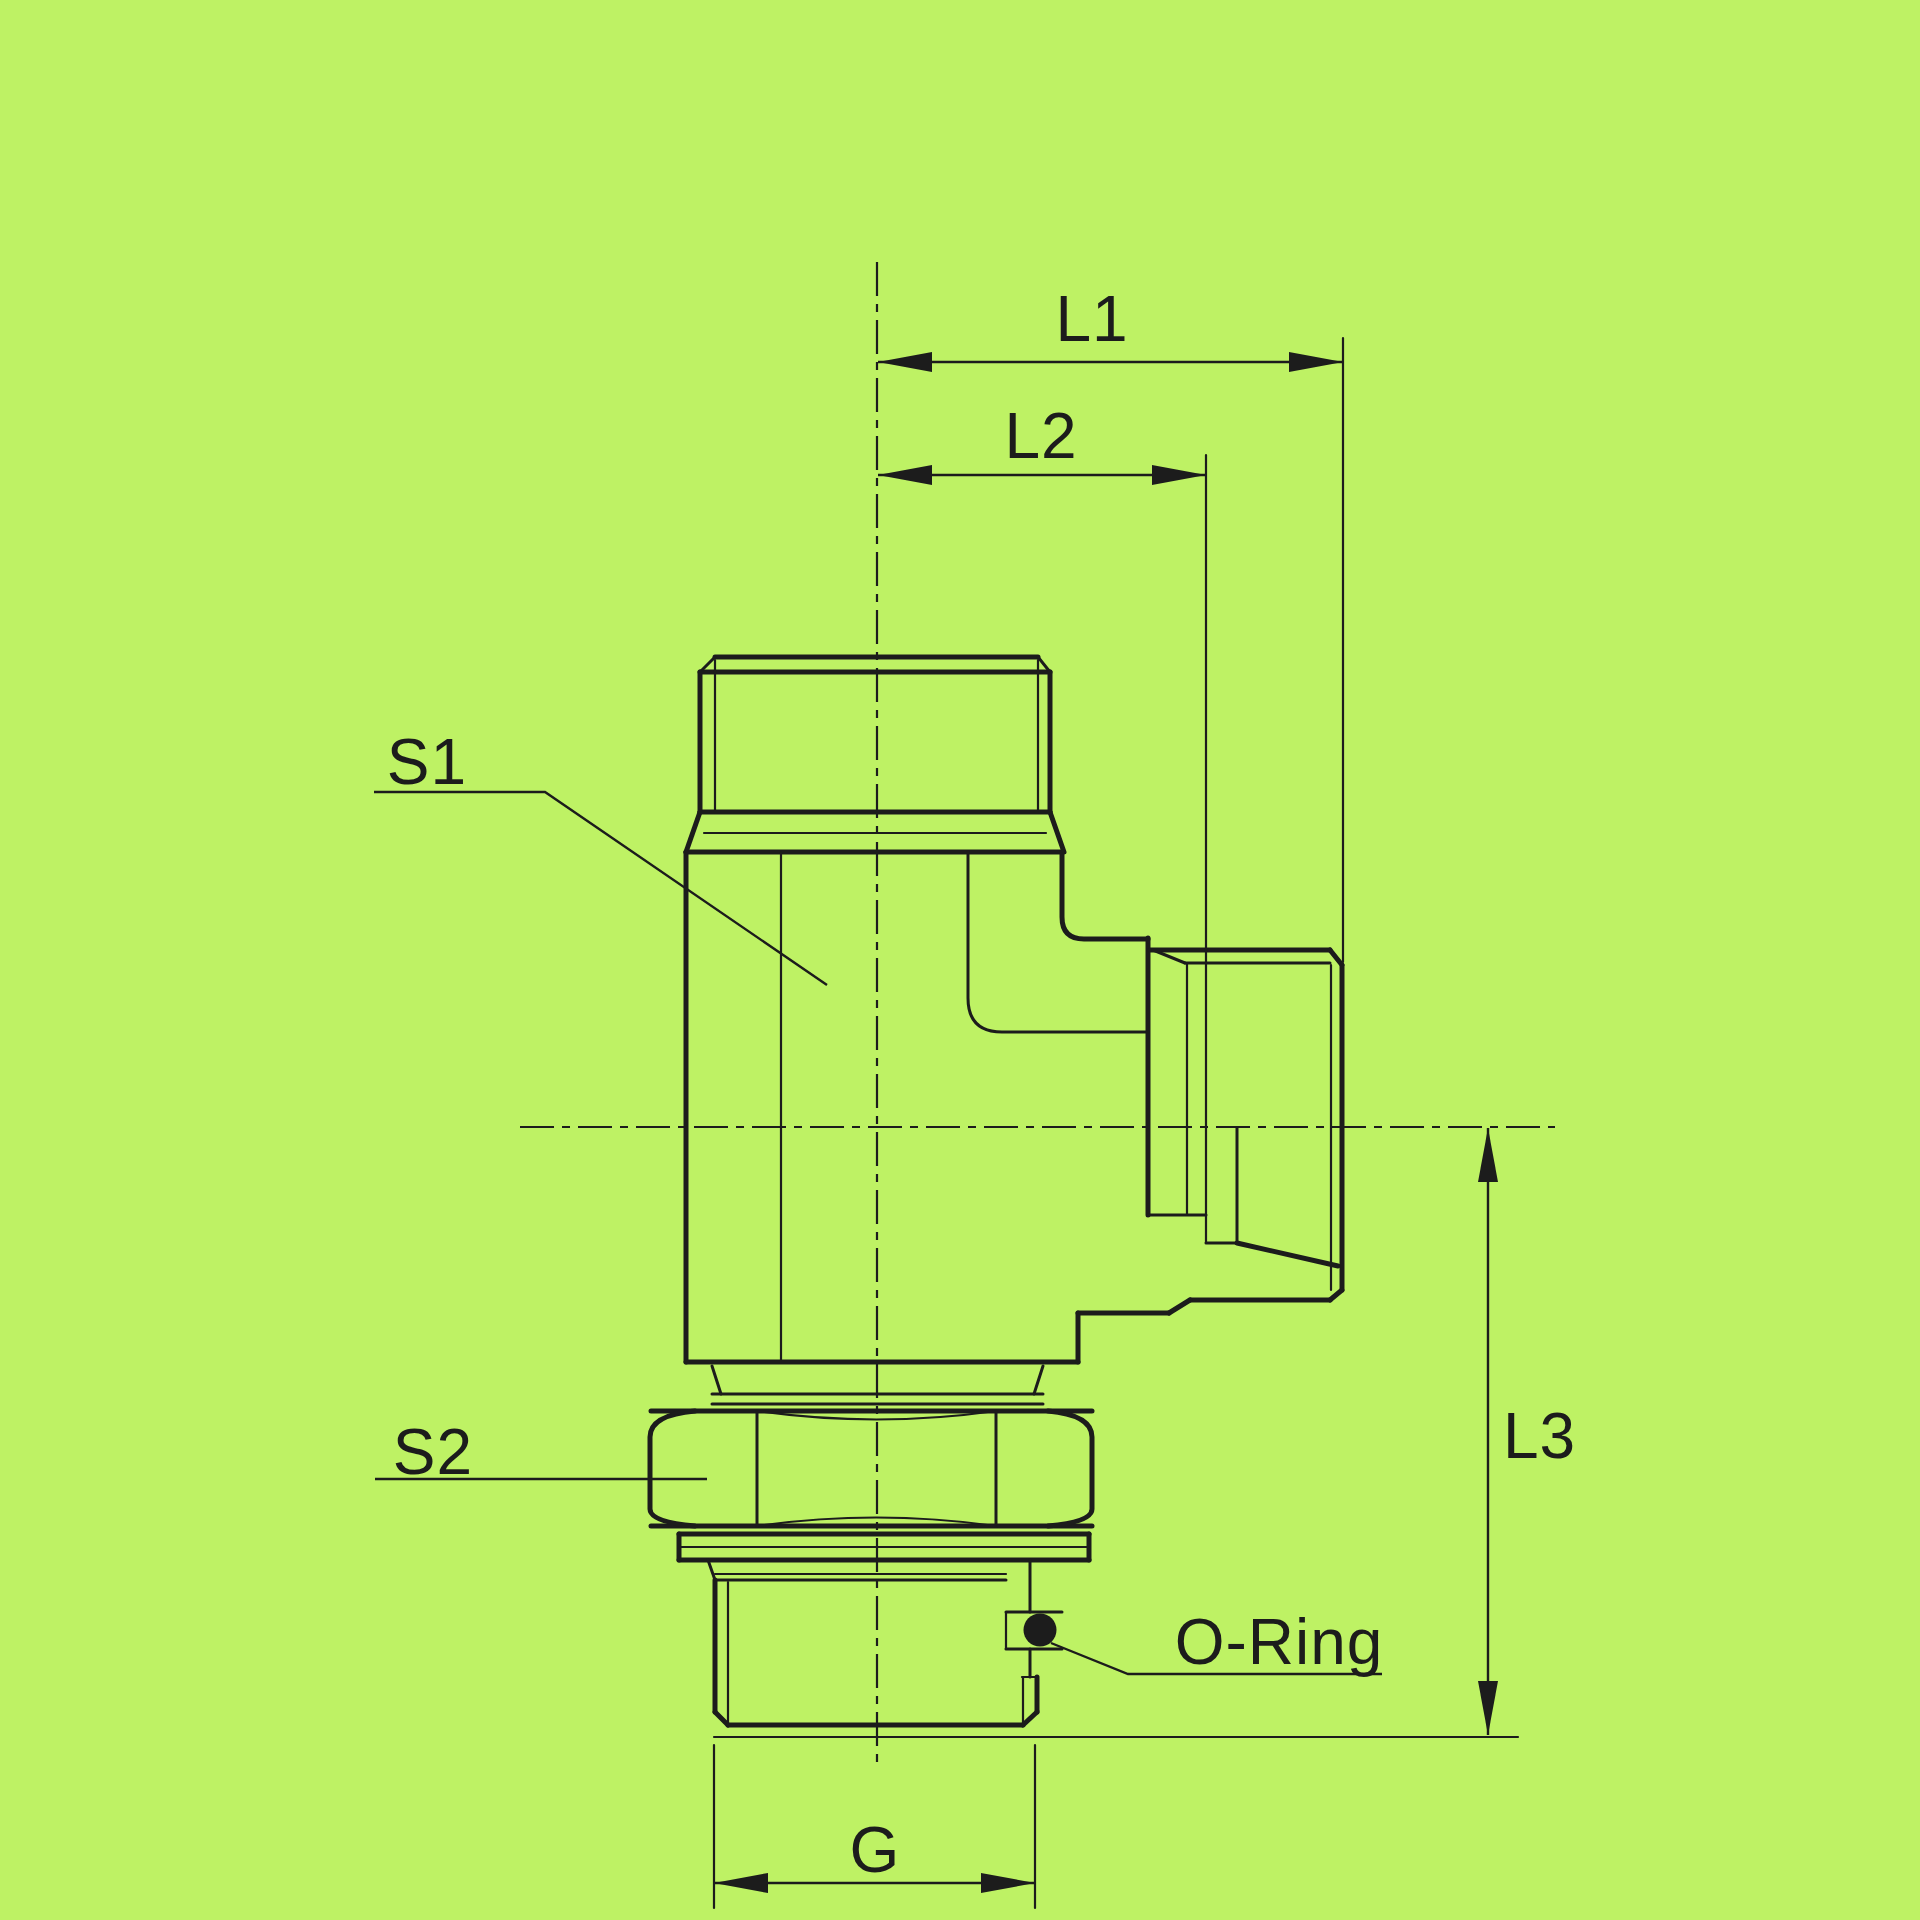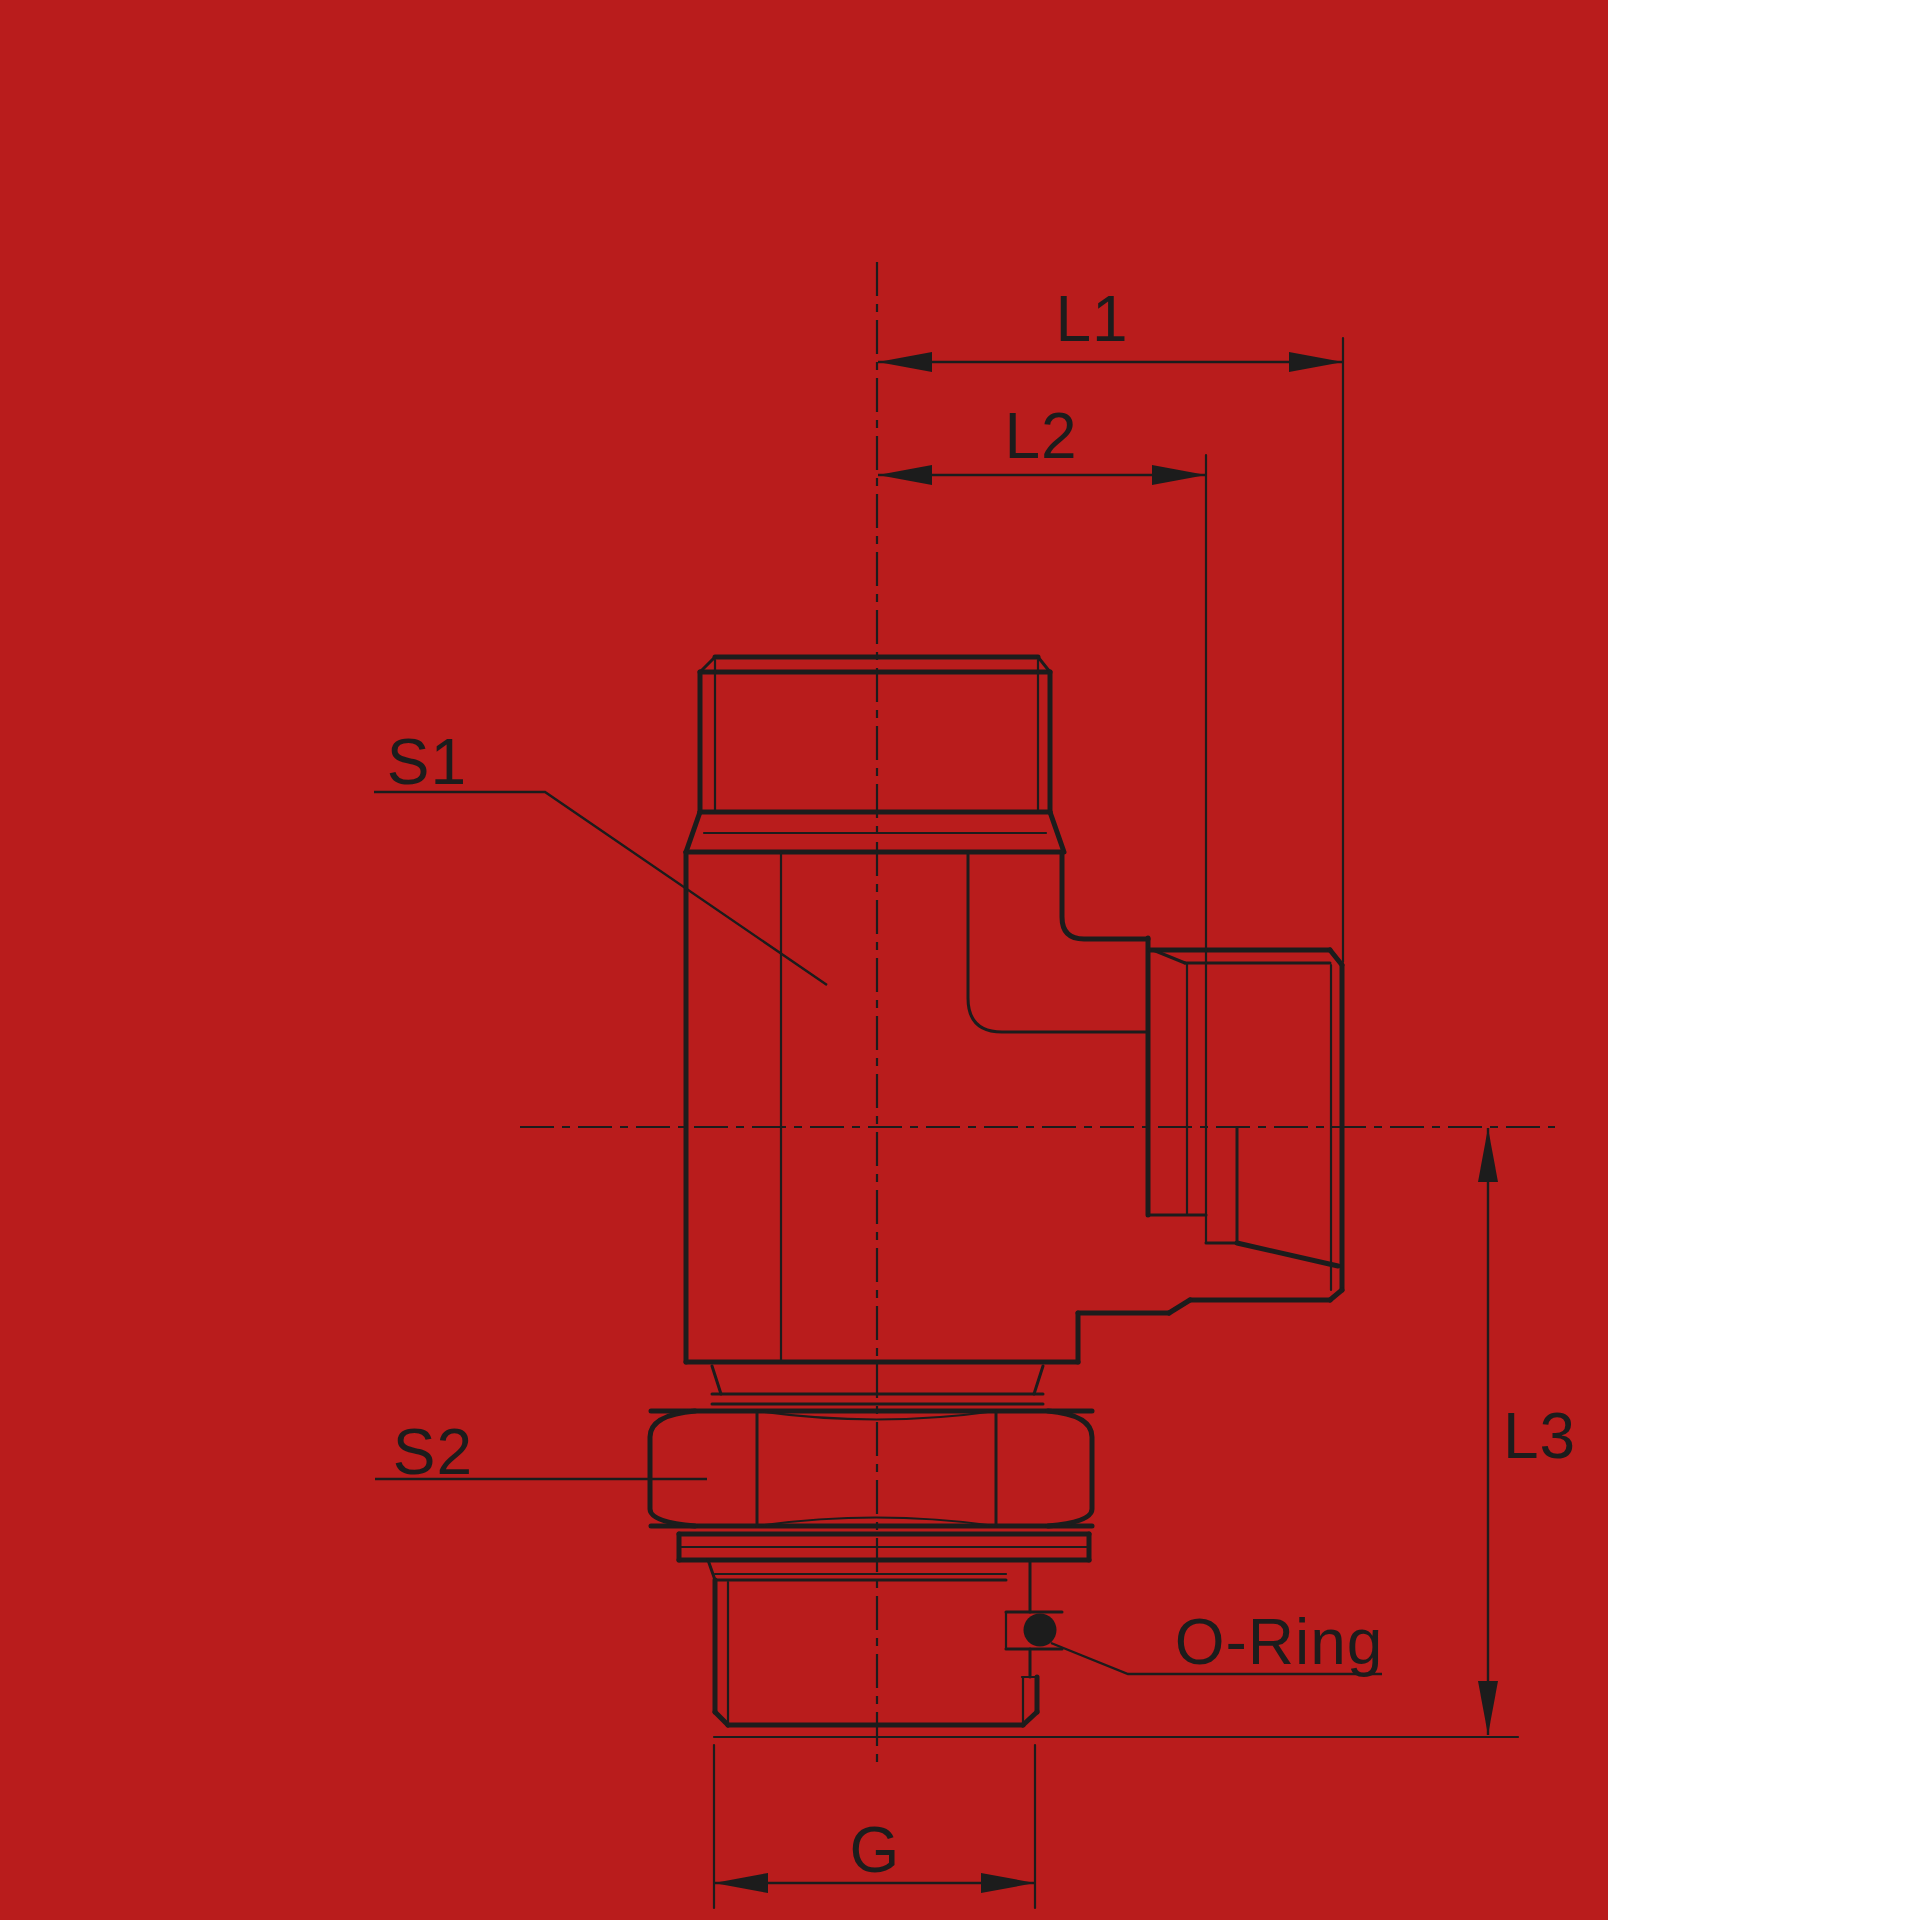--- a/index.html
+++ b/index.html
@@ -1,24 +1,24 @@
 <!DOCTYPE html>
 <html><head>
 <meta charset="utf-8">
 <style>
   html, body {
     margin: 0;
     padding: 0;
     background: #ffffff;
   }
   .stage {
-    width: 1608px;
+    width: 1920px;
     height: 1920px;
     position: relative;
-    background: #b91c1c;
+    background: #bef264;
     font-family: "Liberation Sans", sans-serif;
   }
   svg { display: block; }
   .lbl {
     font-family: "Liberation Sans", sans-serif;
     font-size: 64px;
     fill: #1c1c1c;
     letter-spacing: 1px;
   }
   .outline  { stroke: #1c1c1c; stroke-width: 5;   fill: none; stroke-linecap: round; stroke-linejoin: round; }

